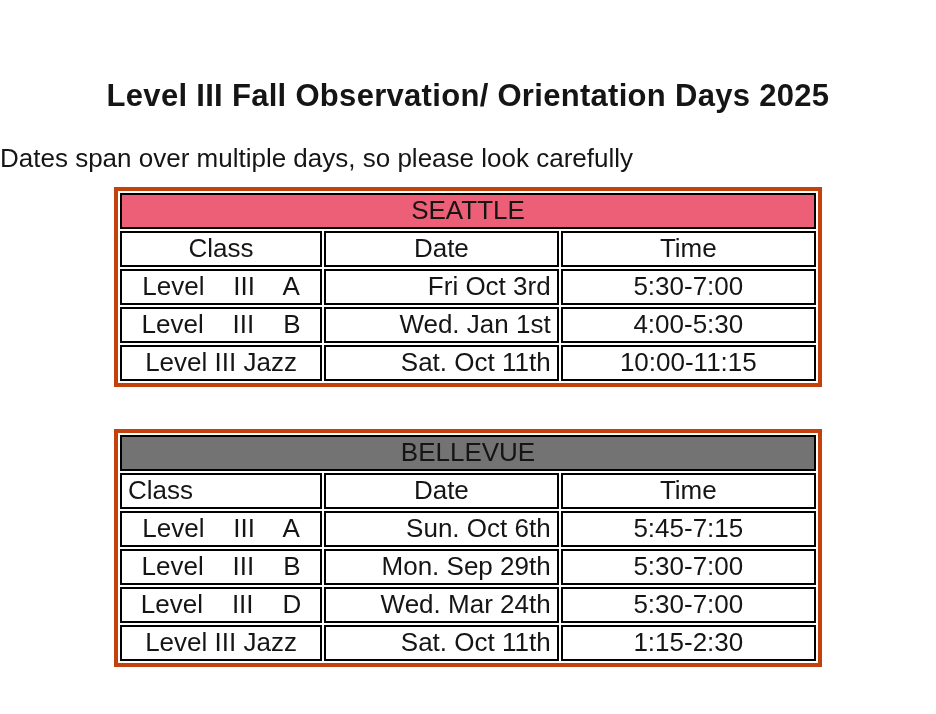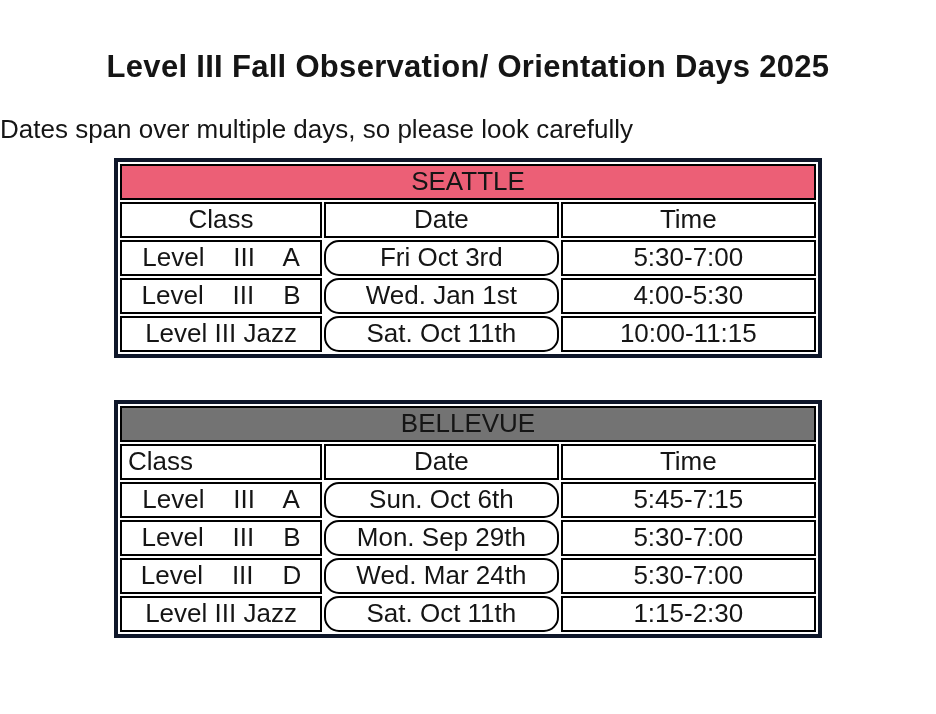--- a/index.html
+++ b/index.html
@@ -3,40 +3,40 @@
 <meta charset="utf-8">
 <style>
   html, body { margin: 0; padding: 0; }
   body {
     width: 936px; height: 714px;
     background: #ffffff;
     color: #151515;
     font-family: "Liberation Sans", sans-serif;
     overflow: hidden;
   }
-  .page { padding-top: 49px; }
+  .page { padding-top: 78px; }
 
   .title {
     margin: 0;
     text-align: center;
     font-size: 31px;
     font-weight: 600;
     letter-spacing: 0.3px;
   }
   .subtitle {
     margin: 29px 0 0 0;
     text-align: left;
     font-size: 26px;
     font-weight: 500;
   }
 
   table.sched {
     width: 708px;
     margin: 13px auto 0 auto;
-    border: 4px solid #0f172a;
+    border: 4px solid #c2410c;
     border-collapse: separate;
     border-spacing: 2px;
     background: #fff;
     table-layout: fixed;
   }
   table.sched.second { margin-top: 42px; }
 
   col.c-class { width: 29.2%; }
   col.c-date  { width: 33.9%; }
   col.c-time  { width: 36.9%; }
@@ -50,21 +50,21 @@
     line-height: 1.15;
     overflow: hidden;
   }
   .band {
     text-align: center;
     font-weight: 400;
   }
   .hdr-center { text-align: center; }
   .hdr-left   { text-align: left; }
   .cell-class { text-align: center; white-space: pre; }
-  .cell-date  { text-align: center; border-radius: 15px; }
+  .cell-date  { text-align: right; }
   .cell-time  { text-align: center; }
 </style>
 </head>
 <body>
 
 <div class="page">
 
   <h1 class="title">Level III Fall Observation/ Orientation Days 2025</h1>
   <div class="subtitle">Dates span over multiple days, so please look carefully</div>
 

